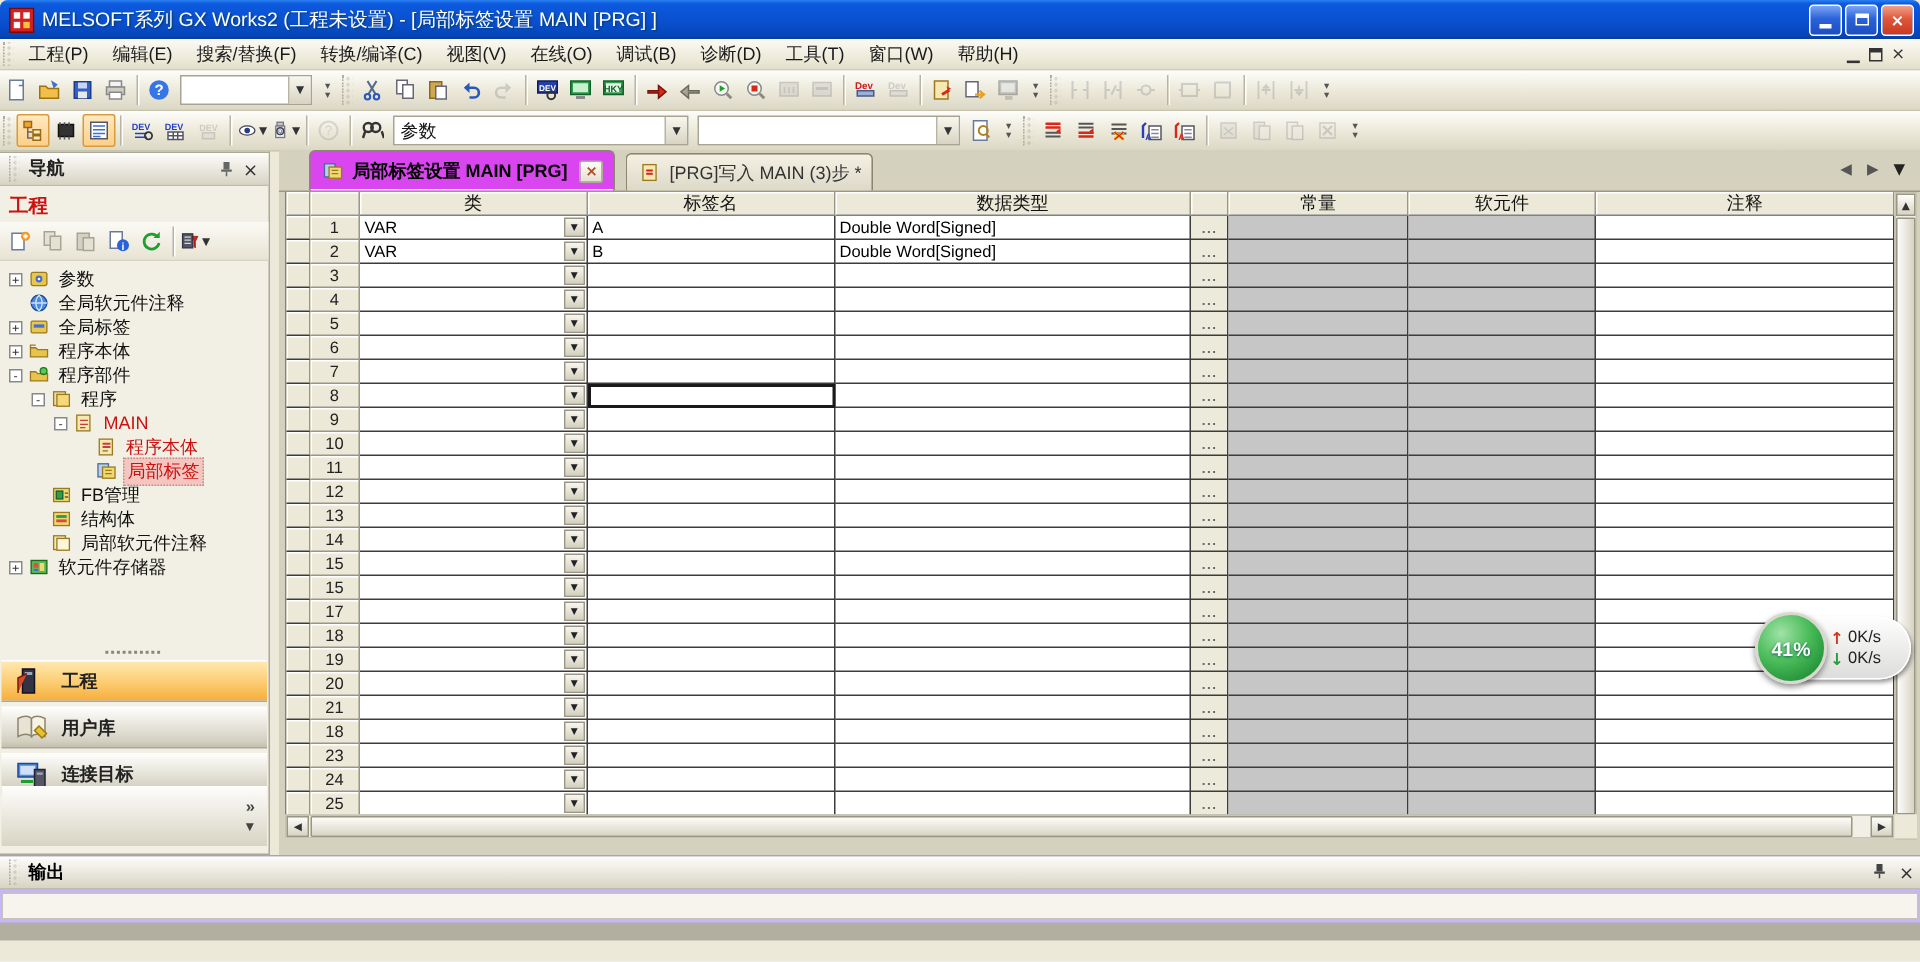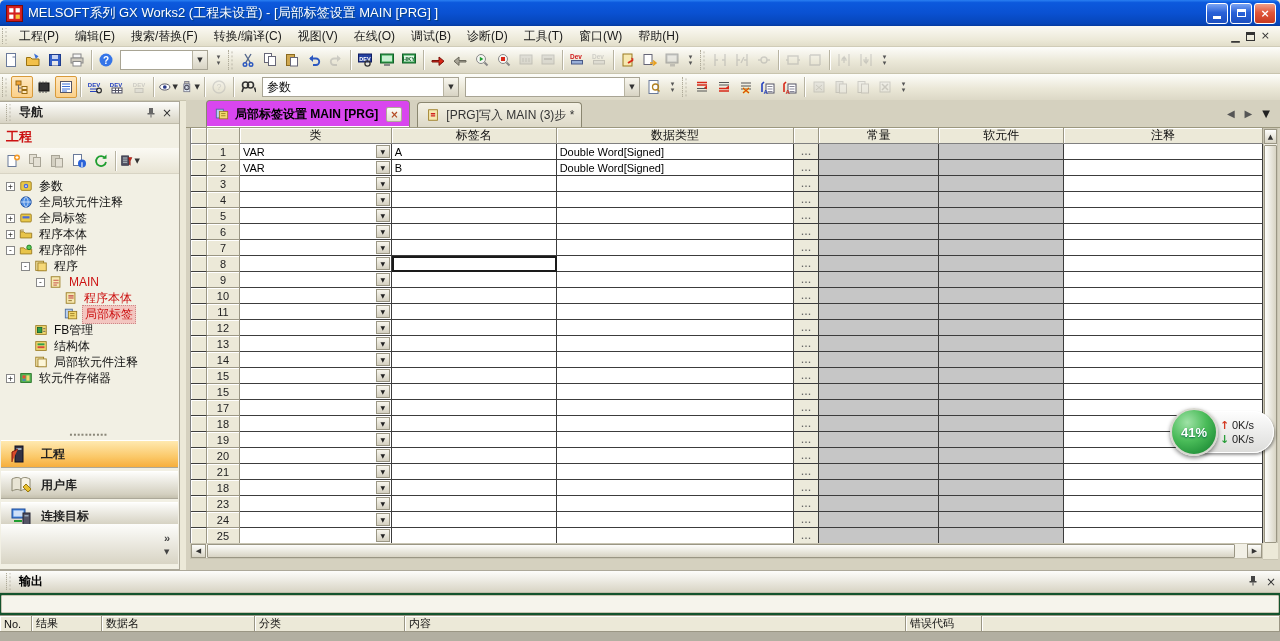--- a/index.html
+++ b/index.html
@@ -141,21 +141,21 @@
     display:flex; flex-direction:column; justify-content:center; padding-left:26px; gap:1px; }
   #gauge .rate { display:flex; align-items:center; font-size:11px; color:#222; }
   #gauge .rate .arr { width:12px; font-weight:bold; font-size:11px; }
   #gauge .arr.up { color:#d33a22; } #gauge .arr.dn { color:#2a9e3a; }
   #gauge .circ { position:absolute; left:0; top:2px; width:48px; height:48px; border-radius:50%;
     background:radial-gradient(circle at 35% 28%,#9fe2a6,#49bb58 45%,#23923a 80%,#1a7a2e);
     border:2px solid #d8d8d0; box-shadow:0 2px 4px #0007; display:flex; align-items:center; justify-content:center; }
   #gauge .pct { color:#fff; font-weight:bold; font-size:13px; text-shadow:0 1px 2px #064; }
 
   
-  #output { position:absolute; left:0; top:570px; width:1280px; height:52px; background:#14532d; border-top:1px solid #aca899; }
+  #output { position:absolute; left:0; top:570px; width:1280px; height:52px; background:#c4b5fd; border-top:1px solid #aca899; }
   #out-head { height:22px; display:flex; align-items:center; background:linear-gradient(180deg,#fdfdfb,#d8d4c4);
     border-bottom:1px solid #c0bcaa; padding:0 4px; }
   #out-head .out-title { font-weight:bold; margin-left:4px; }
   #out-head .sp { margin-left:auto; display:flex; gap:8px; color:#333; }
   #out-strip { margin:2px 1px; height:18px; background:#f6f4ec; border:1px solid #c8c4b2; border-radius:1px; }
   #out-grid { display:flex; height:17px; border-top:1px solid #9a9684; }
   .ocell { background:#ece9d8; border-right:1px solid #9a9684; border-bottom:1px solid #9a9684;
     box-shadow:inset 1px 1px 0 #fff; font-size:11px; color:#111; display:flex; align-items:center; padding-left:4px; }
   #out-rest { height:12px; background:#b2afa1; }
 
@@ -1196,23 +1196,14 @@
         <svg width="10" height="11" viewBox="0 0 10 11">
             <rect x="3" y="1" width="4" height="5" fill="#444"></rect>
             <rect x="1.5" y="6" width="7" height="1.5" fill="#444"></rect>
             <rect x="4.5" y="7.5" width="1" height="3" fill="#444"></rect>
           </svg>
       </span>
       <span class="glyph">×</span>
     </span>
   </div>
   <div id="out-strip"></div>
-  <div id="out-grid">
-      <div class="ocell" style="width: 32px;">No.</div>
-      <div class="ocell" style="width: 70px;">结果</div>
-      <div class="ocell" style="width: 153px;">数据名</div>
-      <div class="ocell" style="width: 150px;">分类</div>
-      <div class="ocell" style="width: 501px;">内容</div>
-      <div class="ocell" style="width: 76px;">错误代码</div>
-      <div class="ocell" style="flex: 1 1 0%;"></div>
-    </div>
   <div id="out-rest"></div>
 </div>
 
 </body></html>

